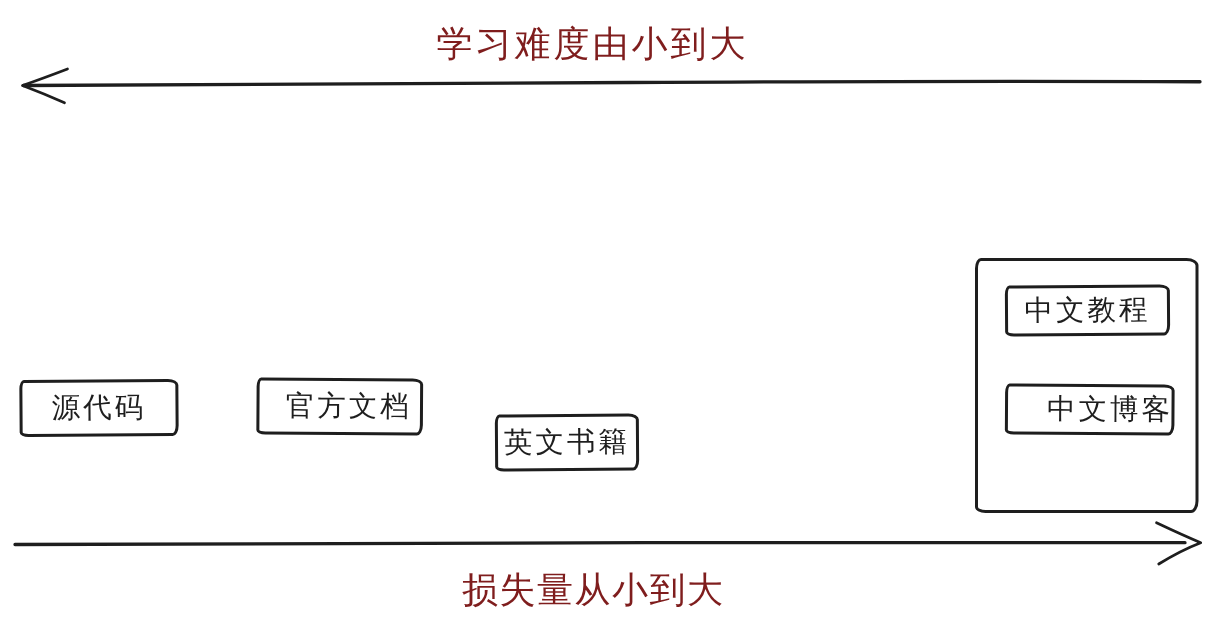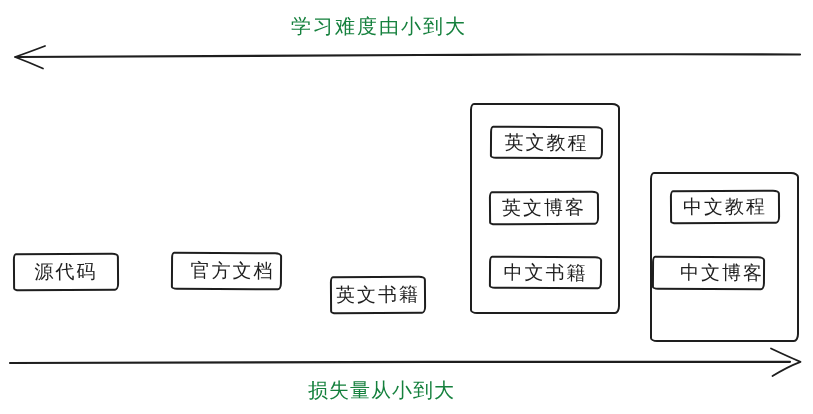--- a/index.html
+++ b/index.html
@@ -13,22 +13,22 @@
     background: #ffffff; color: #1e1e1e;
   }
   svg.arrows { position: absolute; left: 0; top: 0; }
   svg.arrows path {
     fill: none; stroke: #1e1e1e;
     stroke-linecap: round; stroke-linejoin: round;
   }
   svg.arrows path.ln { stroke-width: 2.2; }
   svg.arrows path.hd { stroke-width: 1.8; }
   .axis-label {
-    position: absolute; font-size: 20px; letter-spacing: 2px;
-    white-space: nowrap; color: #15803d;
+    position: absolute; font-size: 24px; letter-spacing: 2px;
+    white-space: nowrap; color: #7f1d1d;
   }
   .box {
     position: absolute; background: #ffffff;
     border: 2px solid #1e1e1e;
     display: flex; align-items: center; justify-content: center;
     font-size: 19px; letter-spacing: 2px; white-space: nowrap;
     border-radius: 3px 7px 4px 6px / 6px 4px 7px 3px;
   }
   .group {
     position: absolute; background: #ffffff;
@@ -55,24 +55,19 @@
   <div class="axis-label" style="left:291px; top:13px;">学习难度由小到大</div>
 
   <div class="axis-label" style="left:308px; top:377px; letter-spacing:1px;">损失量从小到大</div>
 
   <div class="box r1" style="left:13px; top:253px; width:106px; height:38px;">源代码</div>
 
   <div class="box r2" style="left:171px; top:252px; width:111px; height:38px;padding-left:12px;">官方文档</div>
 
   <div class="box r1" style="left:330px; top:252px; width:96px; height:38px;margin-top:24px;">英文书籍</div>
 
-  <div class="group" style="left:470px; top:103px; width:150px; height:211px;">
-    <div class="box r2" style="left:18px; top:21px; width:113px; height:33px;">英文教程</div>
-    <div class="box r1" style="left:17px; top:86px; width:110px; height:34px;">英文博客</div>
-    <div class="box r2" style="left:17px; top:151px; width:113px; height:33px;">中文书籍</div>
-  </div>
 
   <div class="group" style="left:650px; top:172px; width:149px; height:170px;">
     <div class="box r1" style="left:18px; top:16px; width:110px; height:34px;">中文教程</div>
-    <div class="box r2" style="left:0; top:82px; width:113px; height:34px;padding-left:27px;">中文博客</div>
+    <div class="box r2" style="left:18px; top:82px; width:113px; height:34px;padding-left:27px;">中文博客</div>
   </div>
 
 </div>
 
 </body></html>

